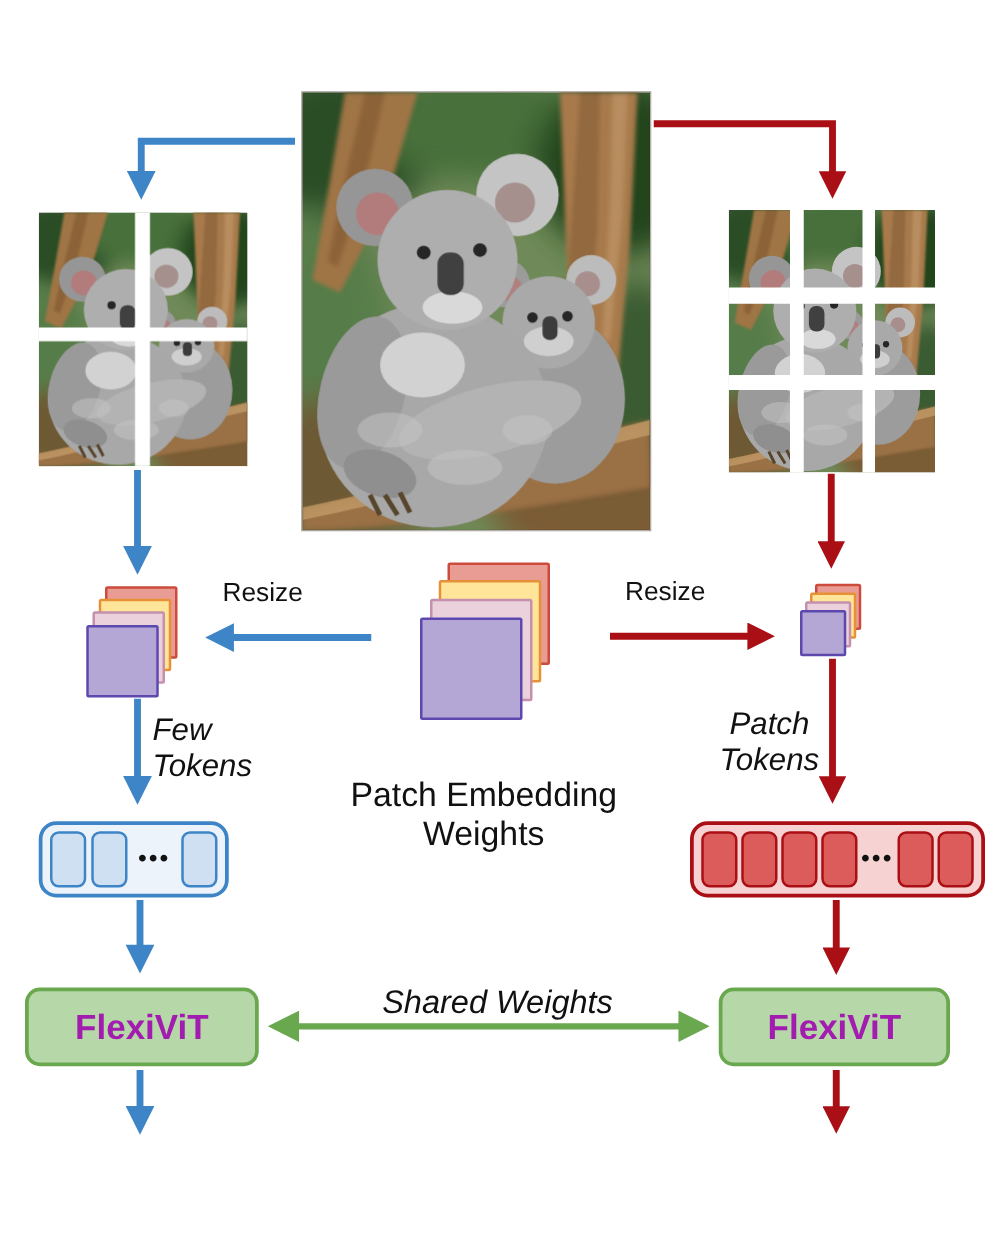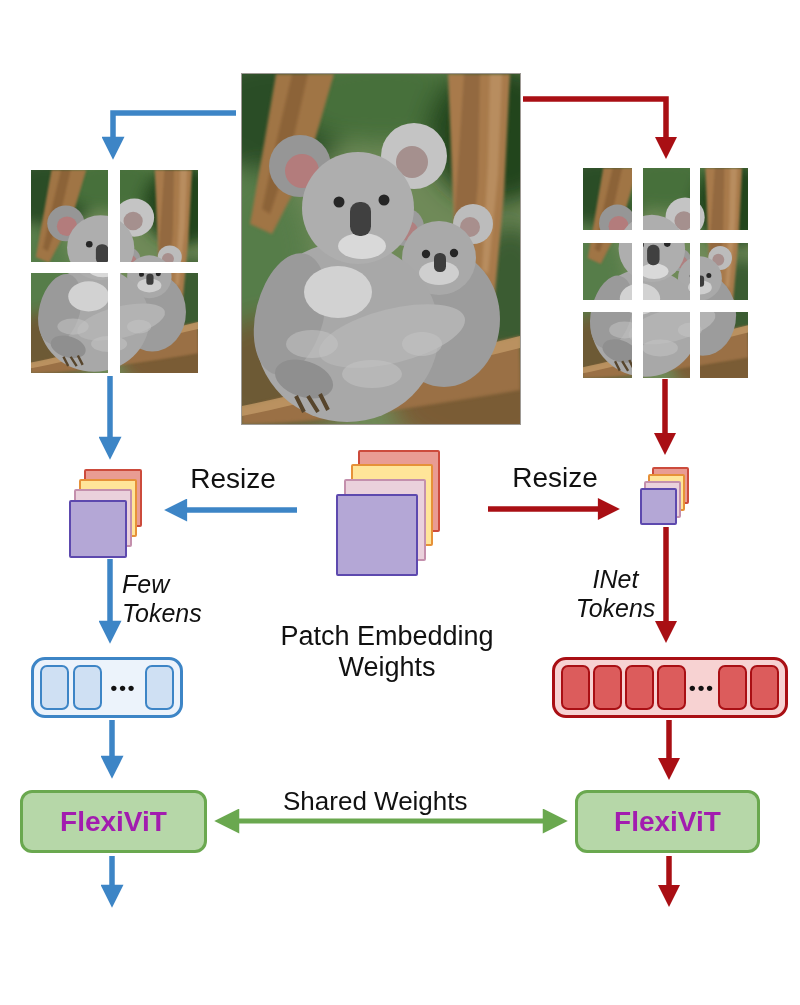--- a/index.html
+++ b/index.html
@@ -35,24 +35,24 @@
   .token-row.red .token{background:var(--token-red-fill);border:2.5px solid var(--red);}
   .dots{flex:1 1 auto;text-align:center;font-weight:bold;font-size:19px;letter-spacing:2px;
         color:#111;line-height:45px;}
   
   .model-box{position:absolute;height:63px;border-radius:12px;box-sizing:border-box;
              background:var(--green-fill);border:3px solid var(--green);
              display:flex;align-items:center;justify-content:center;
              font-weight:bold;font-size:28px;color:#a21caf;z-index:4;}
   
   .lbl{position:absolute;z-index:6;}
-  .resize{font-size:28px;width:110px;text-align:center;}
+  .resize{font-size:21px;width:110px;}
   .ital{font-style:italic;font-size:25px;line-height:29px;}
   .pew{font-size:27px;line-height:31px;text-align:center;width:230px;}
-  .shared{font-size:26px;width:230px;}
+  .shared{font-style:italic;font-size:26px;width:230px;text-align:center;}
   .result{font-style:italic;font-size:26px;line-height:33px;text-align:center;width:210px;}
 </style>
 </head>
 <body>
 
 <div id="fig">
 
   <svg width="0" height="0" style="position:absolute" aria-hidden="true">
     <defs>
       <filter id="bgblur" x="-40%" y="-40%" width="180%" height="180%">
@@ -193,21 +193,21 @@
   </div>
 
   <div class="lbl resize" style="left:178px;top:463px;">Resize</div>
   <div class="lbl resize" style="left:500px;top:462px;">Resize</div>
 
   <div class="lbl ital" style="left:122px;top:570px;">
     <span>Few</span><br>
     <span>Tokens</span>
   </div>
   <div class="lbl ital" style="left:568px;top:565px;width:95px;text-align:center;">
-    <span>INet</span><br>
+    <span>Patch</span><br>
     <span>Tokens</span>
   </div>
 
   <div class="lbl pew" style="left:272px;top:581px;margin-top:40px;">
     <span>Patch Embedding</span><br>
     <span>Weights</span>
   </div>
 
   <div class="lbl shared" style="left:283px;top:786px;">Shared Weights</div>
 

